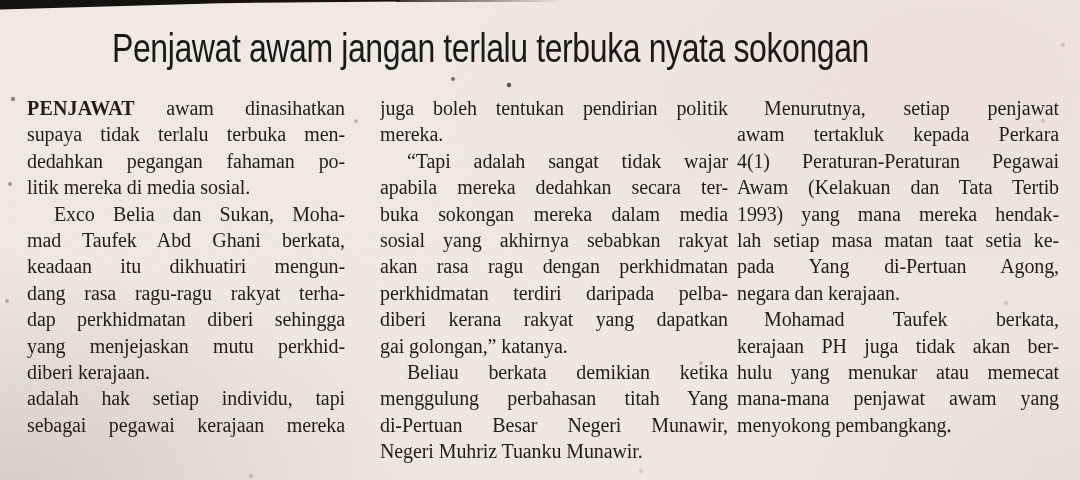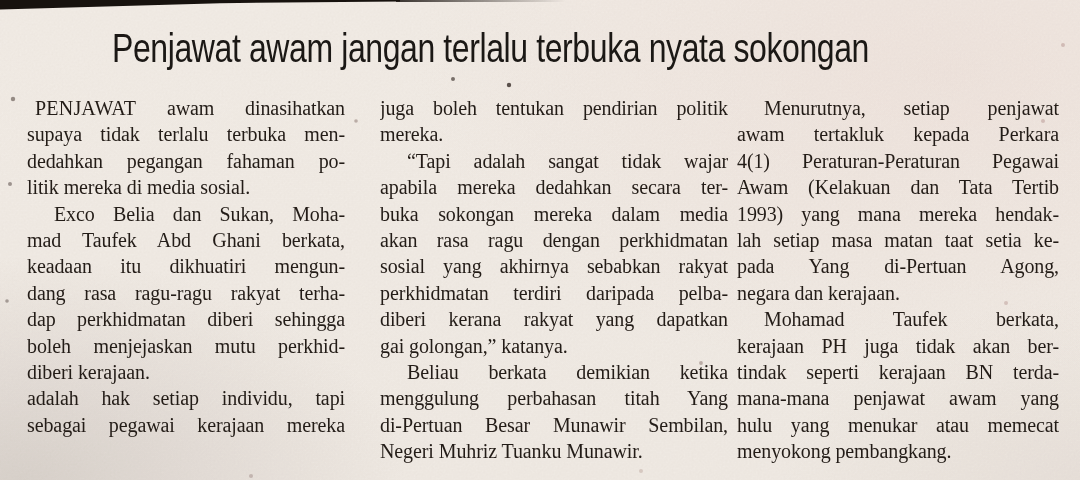--- a/index.html
+++ b/index.html
@@ -64,21 +64,21 @@
   .col-3 { left: 737px; width: 322px; }
 
   .line {
     height: 26.4px;
     overflow: hidden;
     text-align: justify;
     text-align-last: left;
   }
   .line.j { text-align-last: justify; }
   .line.ind { text-indent: 27px; }
-  .line b { font-weight: normal; letter-spacing: 0.2px; margin-left: 8px; }
+  .line b { font-weight: bold; letter-spacing: 0.2px; }
 
   
   .specks {
     position: absolute; left: 0; top: 0; width: 2px; height: 2px;
     background: transparent; border-radius: 50%;
     box-shadow:
       508px 84px 0 1.2px rgba(40,30,25,0.75),
       452px 78px 0 1.0px rgba(40,30,25,0.6),
       12px 98px 0 1.2px rgba(60,45,40,0.5),
       9px 183px 0 1.0px rgba(60,45,40,0.45),
@@ -114,55 +114,54 @@
   <section class="col col-1">
       <div class="line j"><b>PENJAWAT</b> awam dinasihatkan</div>
       <div class="line j">supaya tidak terlalu terbuka men-</div>
       <div class="line j">dedahkan pegangan fahaman po-</div>
       <div class="line">litik mereka di media sosial.</div>
       <div class="line j ind">Exco Belia dan Sukan, Moha-</div>
       <div class="line j">mad Taufek Abd Ghani berkata,</div>
       <div class="line j">keadaan itu dikhuatiri mengun-</div>
       <div class="line j">dang rasa ragu-ragu rakyat terha-</div>
       <div class="line j">dap perkhidmatan diberi sehingga</div>
-      <div class="line j">boleh menjejaskan mutu perkhid-</div>
+      <div class="line j">yang menjejaskan mutu perkhid-</div>
       <div class="line">diberi kerajaan.</div>
       <div class="line j">adalah hak setiap individu, tapi</div>
       <div class="line j">sebagai pegawai kerajaan mereka</div>
     </section>
   <section class="col col-2">
       <div class="line j">juga boleh tentukan pendirian politik</div>
       <div class="line">mereka.</div>
       <div class="line j ind">“Tapi adalah sangat tidak wajar</div>
       <div class="line j">apabila mereka dedahkan secara ter-</div>
       <div class="line j">buka sokongan mereka dalam media</div>
+      <div class="line j">sosial yang akhirnya sebabkan rakyat</div>
       <div class="line j">akan rasa ragu dengan perkhidmatan</div>
-      <div class="line j">sosial yang akhirnya sebabkan rakyat</div>
       <div class="line j">perkhidmatan terdiri daripada pelba-</div>
       <div class="line j">diberi kerana rakyat yang dapatkan</div>
       <div class="line">gai golongan,” katanya.</div>
       <div class="line j ind">Beliau berkata demikian ketika</div>
       <div class="line j">menggulung perbahasan titah Yang</div>
-      <div class="line j">di-Pertuan Besar Munawir Sembilan,</div>
+      <div class="line j">di-Pertuan Besar Negeri Munawir,</div>
       <div class="line">Negeri Muhriz Tuanku Munawir.</div>
     </section>
   <section class="col col-3">
       <div class="line j ind">Menurutnya, setiap penjawat</div>
       <div class="line j">awam tertakluk kepada Perkara</div>
       <div class="line j">4(1) Peraturan-Peraturan Pegawai</div>
       <div class="line j">Awam (Kelakuan dan Tata Tertib</div>
       <div class="line j">1993) yang mana mereka hendak-</div>
       <div class="line j">lah setiap masa matan taat setia ke-</div>
       <div class="line j">pada Yang di-Pertuan Agong,</div>
       <div class="line">negara dan kerajaan.</div>
       <div class="line j ind">Mohamad Taufek berkata,</div>
       <div class="line j">kerajaan PH juga tidak akan ber-</div>
-      <div class="line j">tindak seperti kerajaan BN terda-</div>
+      <div class="line j">hulu yang menukar atau memecat</div>
       <div class="line j">mana-mana penjawat awam yang</div>
-      <div class="line j">hulu yang menukar atau memecat</div>
       <div class="line">menyokong pembangkang.</div>
     </section>
 </main>
 
 <svg class="noise" width="1080" height="480" aria-hidden="true">
   <filter id="grain">
     <feTurbulence type="fractalNoise" baseFrequency="0.5" numOctaves="2" stitchTiles="stitch"></feTurbulence>
     <feColorMatrix type="matrix" values="0 0 0 0 0.55  0 0 0 0 0.47  0 0 0 0 0.43  0.5 0.5 0.5 0 0"></feColorMatrix>
   </filter>
   <rect width="1080" height="480" filter="url(#grain)" opacity="0.10"></rect>

